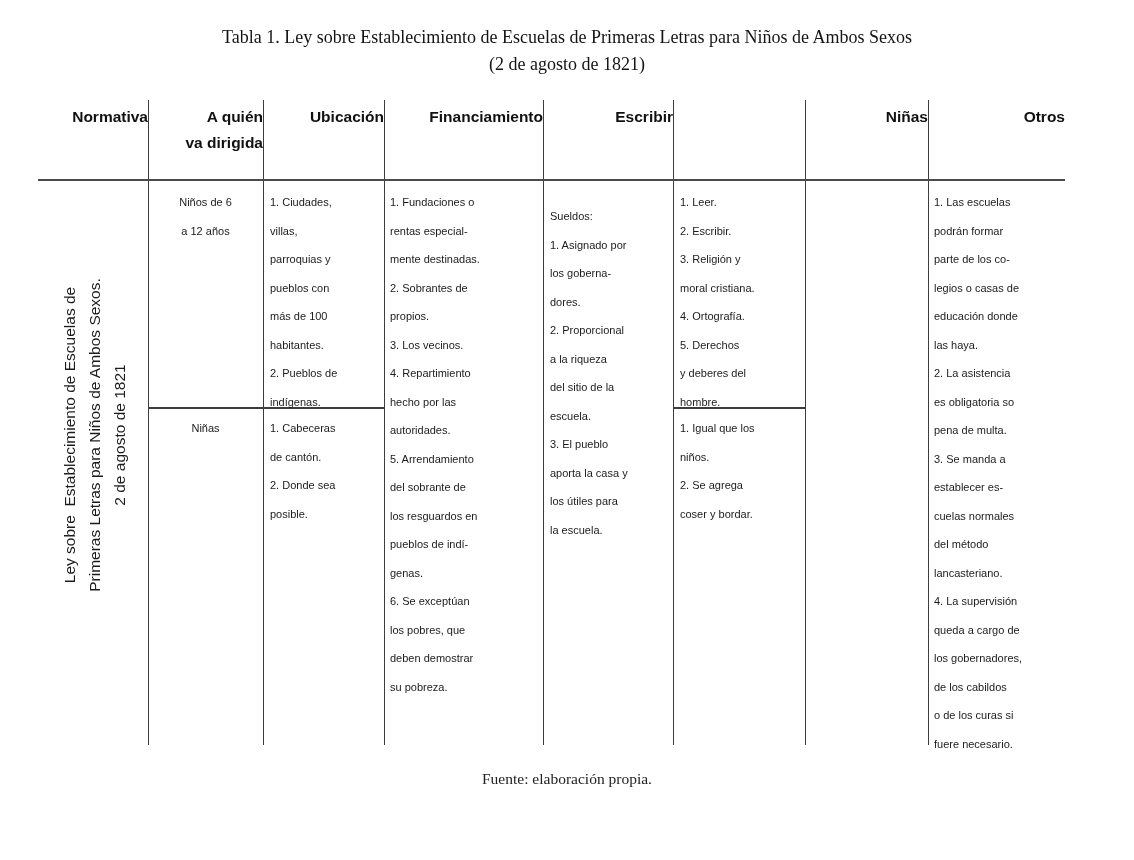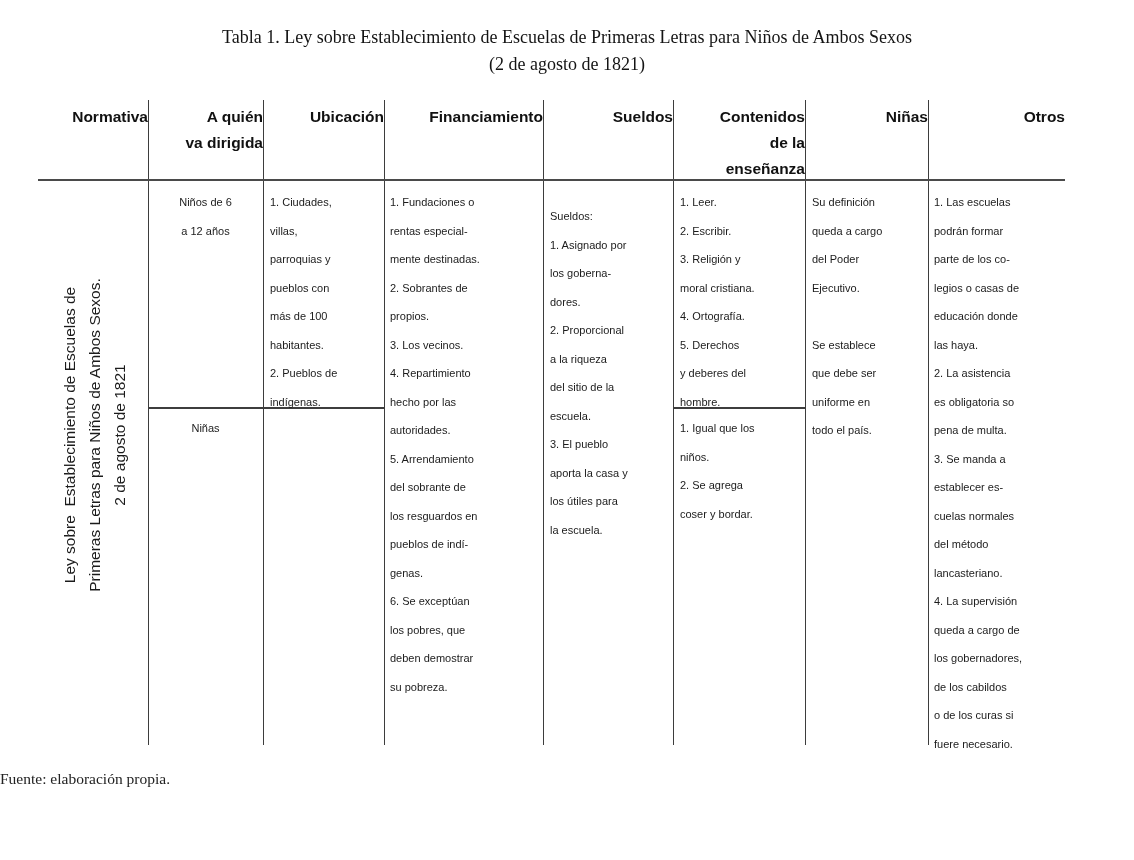--- a/index.html
+++ b/index.html
@@ -31,20 +31,21 @@
     white-space:pre;color:#1b1b1b;
   }
   .center{text-align:center;}
   .rot{
     position:absolute;left:-163px;top:395px;width:520px;height:80px;
     transform:rotate(-90deg);
     text-align:center;font-size:15.5px;line-height:25px;white-space:pre;color:#1b1b1b;
   }
   .source{
     position:absolute;left:0;right:0;top:770px;
+    text-align:center;
     font-family:"Liberation Serif","DejaVu Serif",serif;
     font-size:15.5px;color:#222;
   }
 </style>
 </head>
 <body>
 
 <div class="page">
 
   <div class="title">
@@ -63,24 +64,21 @@
   <div class="hdr-rule"></div>
 
   <div class="sub-div" style="left:149px;width:235px"></div>
   <div class="sub-div" style="left:674px;width:131px"></div>
 
   <div class="hcell" style="left:38px;width:110px">Normativa</div>
   <div class="hcell" style="left:148px;width:115px">A quién
 va dirigida</div>
   <div class="hcell" style="left:263px;width:121px">Ubicación</div>
   <div class="hcell" style="left:384px;width:159px">Financiamiento</div>
-  <div class="hcell" style="left:543px;width:130px">Sueldos</div>
-  <div class="hcell" style="left:673px;width:132px">Contenidos
-de la
-enseñanza</div>
+  <div class="hcell" style="left:543px;width:130px">Escribir</div>
   <div class="hcell" style="left:805px;width:123px">Niñas</div>
   <div class="hcell" style="left:928px;width:137px">Otros</div>
 
   <div class="rot">Ley sobre  Establecimiento de Escuelas de
 Primeras Letras para Niños de Ambos Sexos.
 2 de agosto de 1821</div>
 
   <div class="bcell center" style="left:148px;width:115px;top:188px">Niños de 6
 a 12 años</div>
   <div class="bcell" style="left:270px;top:188px">1. Ciudades,
@@ -94,20 +92,24 @@
   <div class="bcell" style="left:680px;top:188px">1. Leer.
 2. Escribir.
 3. Religión y
 moral cristiana.
 4. Ortografía.
 5. Derechos
 y deberes del
 hombre.</div>
 
   <div class="bcell center" style="left:148px;width:115px;top:414px">Niñas</div>
+  <div class="bcell" style="left:270px;top:414px">1. Cabeceras
+de cantón.
+2. Donde sea
+posible.</div>
   <div class="bcell" style="left:680px;top:414px">1. Igual que los
 niños.
 2. Se agrega
 coser y bordar.</div>
 
   <div class="bcell" style="left:390px;top:188px">1. Fundaciones o
 rentas especial-
 mente destinadas.
 2. Sobrantes de
 propios.
@@ -129,29 +131,20 @@
 los goberna-
 dores.
 2. Proporcional
 a la riqueza
 del sitio de la
 escuela.
 3. El pueblo
 aporta la casa y
 los útiles para
 la escuela.</div>
-  <div class="bcell" style="left:812px;top:188px">Su definición
-queda a cargo
-del Poder
-Ejecutivo.
-
-Se establece
-que debe ser
-uniforme en
-todo el país.</div>
   <div class="bcell" style="left:934px;top:188px">1. Las escuelas
 podrán formar
 parte de los co-
 legios o casas de
 educación donde
 las haya.
 2. La asistencia
 es obligatoria so
 pena de multa.
 3. Se manda a

